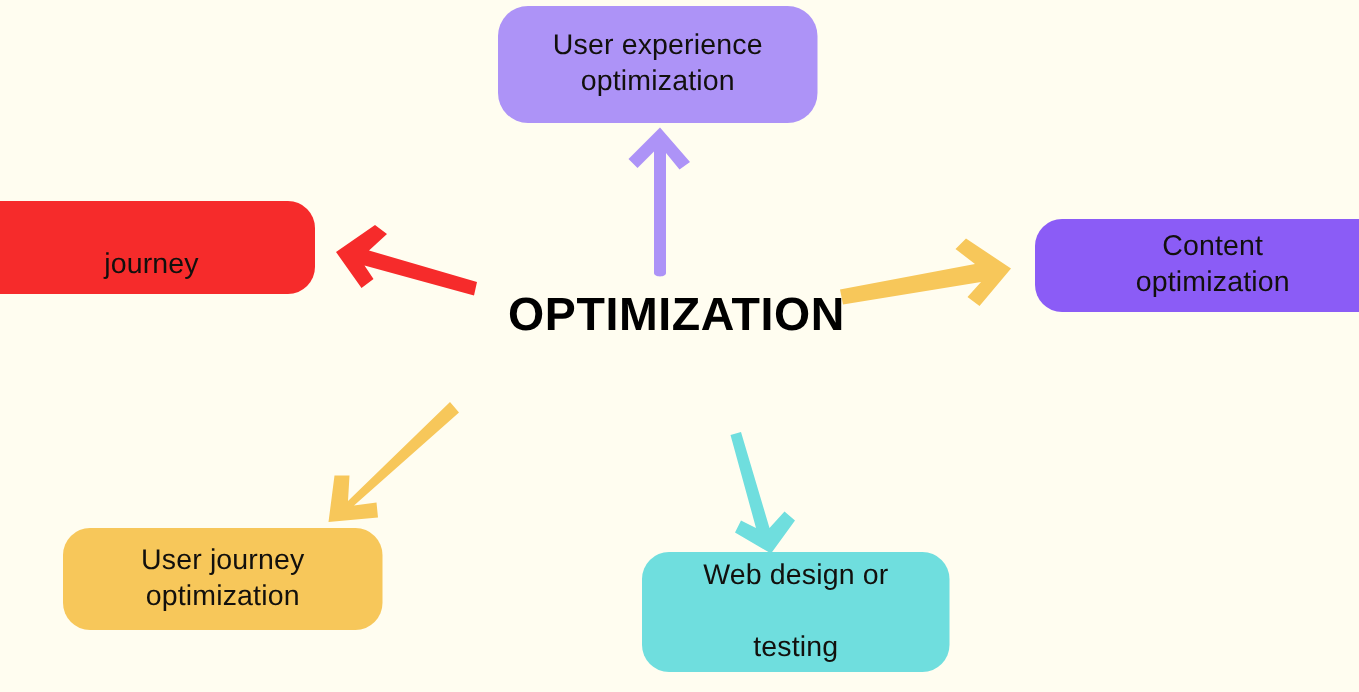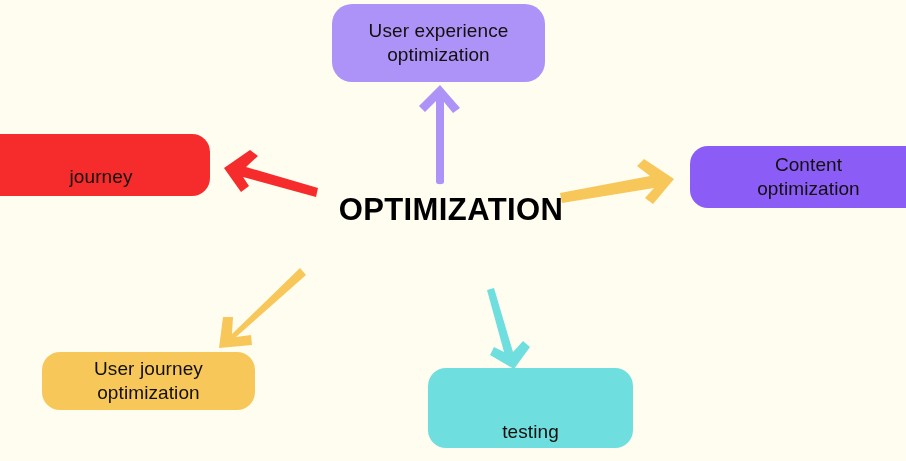--- a/index.html
+++ b/index.html
@@ -64,21 +64,21 @@
     top: 146px;
     width: 237px;
     height: 62px;
     background: #8b5cf6;
     border-radius: 18px;
   }
   #node-user-journey {
     left: 42px;
     top: 352px;
     width: 213px;
-    height: 58px;
+    height: 68px;
     background: #f7c75a;
     border-radius: 18px;
   }
   #node-web-design {
     left: 428px;
     top: 368px;
     width: 205px;
     height: 80px;
     background: #6fdede;
     border-radius: 18px;
@@ -153,21 +153,21 @@
 
   <div class="node" id="node-user-journey">
     <span>
       <span>User journey</span><br>
       <span>optimization</span>
     </span>
   </div>
 
   <div class="node" id="node-web-design">
     <span>
-      <br>
+      <span>Web design or</span><br>
       <br>
       <span>testing</span>
     </span>
   </div>
 
   <div id="center-title">
     <span class="title-line">OPTIMIZATION</span>
   </div>
 
 </div>

